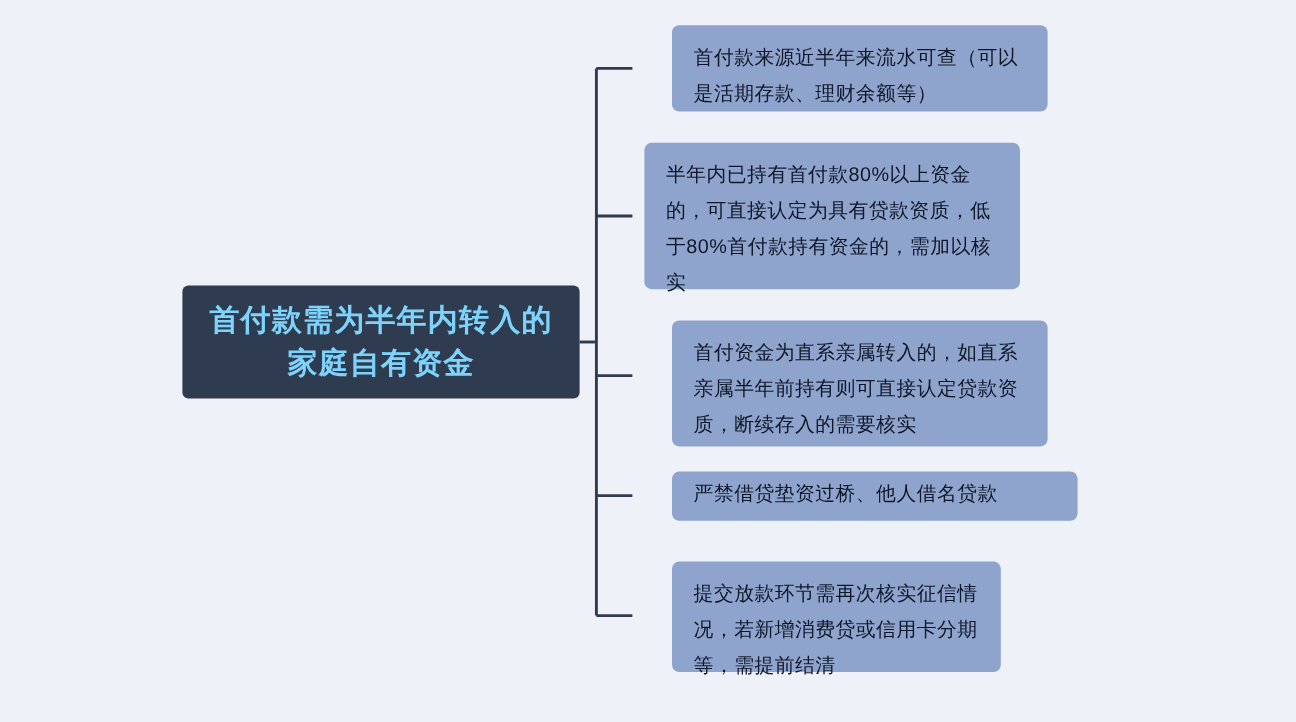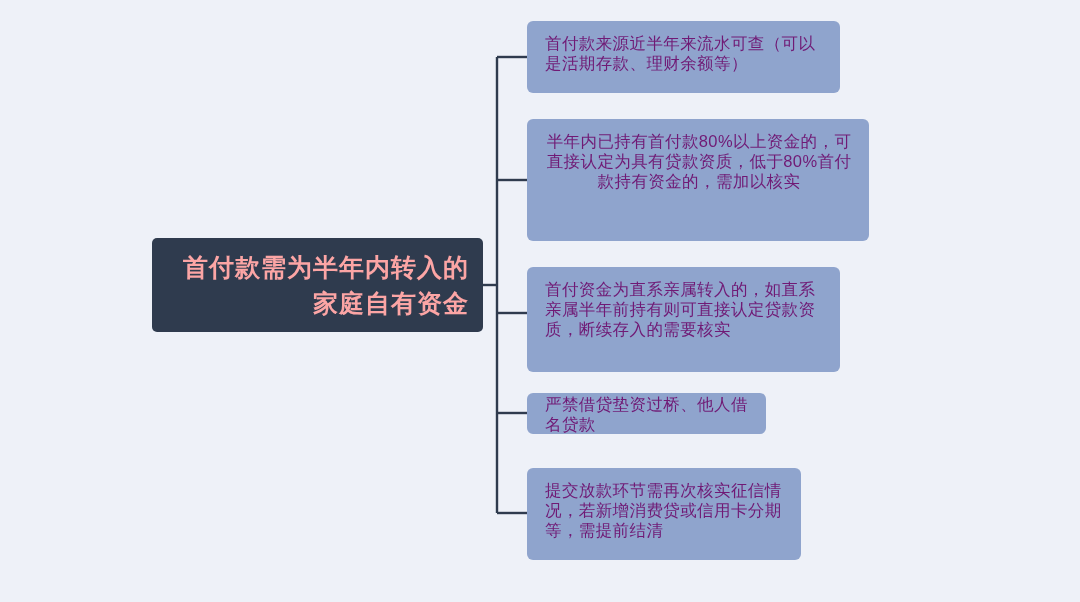--- a/index.html
+++ b/index.html
@@ -28,49 +28,50 @@
     pointer-events: none;
   }
   .root-node {
     position: absolute;
     left: 152px;
     top: 238px;
     width: 331px;
     height: 94px;
     background: #2f3b4e;
     border-radius: 5px;
-    color: #fca5a5;
+    color: #7dd3fc;
     font-size: 25px;
     font-weight: bold;
     line-height: 36px;
     letter-spacing: 1px;
     display: flex;
     align-items: center;
     justify-content: center;
-    text-align: right;
+    text-align: center;
     box-sizing: border-box;
     padding: 6px 14px;
   }
   .branch {
     position: absolute;
     background: #8fa4cd;
     border-radius: 6px;
-    color: #701a75;
+    color: #0f172a;
     font-size: 16.5px;
-    line-height: 20px;
+    line-height: 30px;
     letter-spacing: 0.4px;
     box-sizing: border-box;
     padding: 12px 16px 12px 18px;
     text-align: left;
+    margin-left: 33px;
   }
   #branch-0 { left: 527px; top: 21px;  width: 313px; height: 72px; }
-  #branch-1 { left: 527px; top: 119px; width: 342px; height: 122px; text-align: center; }
+  #branch-1 { left: 504px; top: 119px; width: 313px; height: 122px; }
   #branch-2 { left: 527px; top: 267px; width: 313px; height: 105px; }
-  #branch-3 { left: 527px; top: 393px; width: 239px; height: 41px;
-              display: flex; align-items: center; padding-top: 4px; padding-bottom: 4px; }
+  #branch-3 { left: 527px; top: 393px; width: 338px; height: 41px;
+              display: flex; padding-top: 4px; padding-bottom: 4px; }
   #branch-4 { left: 527px; top: 468px; width: 274px; height: 92px; }
 </style>
 </head>
 <body>
 
 <div id="canvas">
 
   <svg id="connectors" viewBox="0 0 1080 602">
 
     <path d="M483 285 L497 285" fill="none" stroke="#2f3b4e" stroke-width="2.4"></path>

